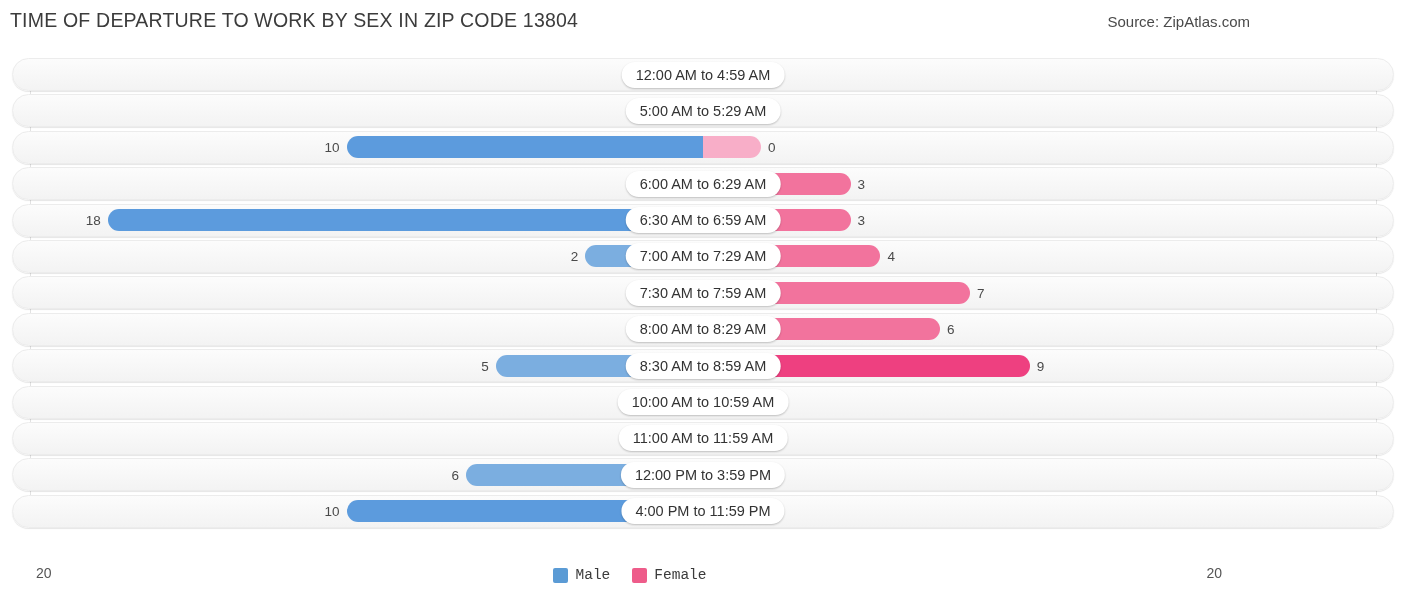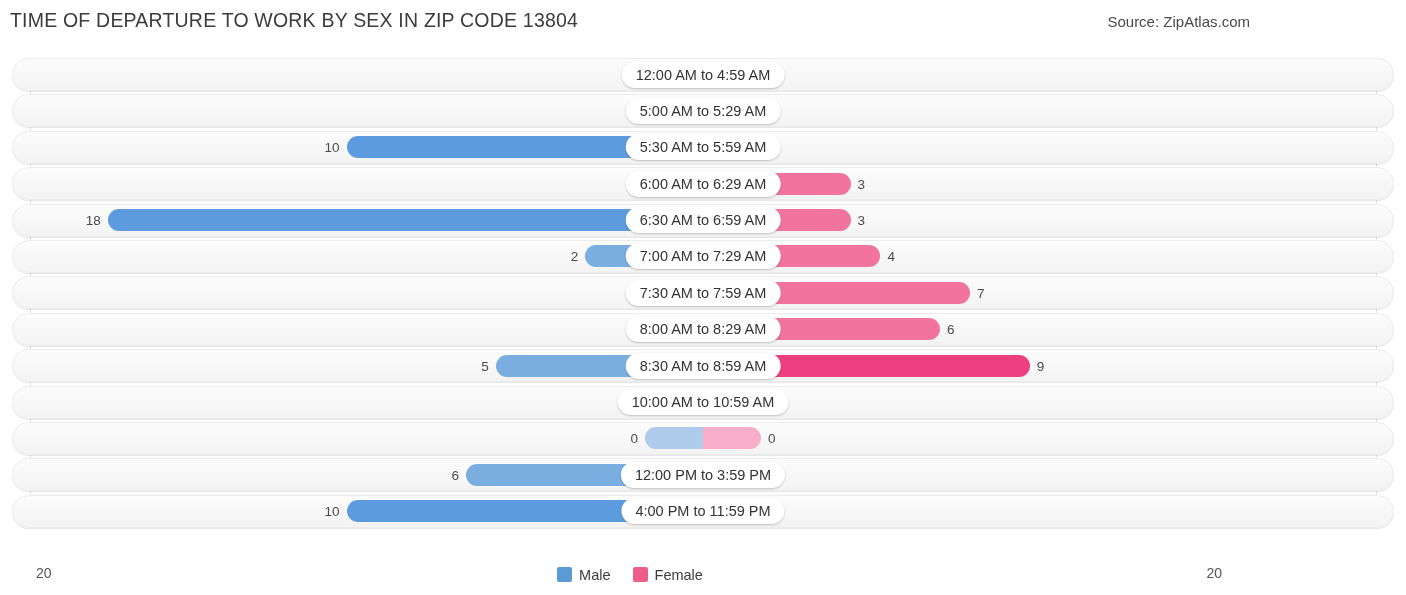--- a/index.html
+++ b/index.html
@@ -83,21 +83,21 @@
     position:absolute;bottom:14px;
     font-size:14px;color:#555555;
   }
   .axis-left{left:36px;}
   .axis-right{right:38px;}
 
   .legend{
     position:absolute;left:0;right:0;bottom:12px;
     display:flex;justify-content:center;align-items:center;gap:22px;
   }
-  .legend-item{display:flex;align-items:flex-start;gap:7px;}
+  .legend-item{display:flex;align-items:flex-end;gap:7px;font-family:Liberation Mono, monospace;}
   .swatch{width:15px;height:15px;border-radius:2px;display:inline-block;}
   .legend-label{font-size:14.5px;color:#3b3b3b;}
 </style>
 </head>
 <body>
 
 <div id="root">
 
   <div class="title">TIME OF DEPARTURE TO WORK BY SEX IN ZIP CODE 13804</div>
   <div class="source">Source: ZipAtlas.com</div>
@@ -118,21 +118,20 @@
           <div class="bar female" style="width: 58px; background: rgb(248, 174, 200);"></div>
           <div class="val male-val" style="right: calc(50% + 65px);">0</div>
           <div class="val female-val" style="left: calc(50% + 65px);">0</div>
           <div class="center-pill">5:00 AM to 5:29 AM</div>
         </div>
         <div class="row">
           <div class="bar male" style="width: 356.5px; background: rgb(92, 155, 221);"></div>
           <div class="bar female" style="width: 58px; background: rgb(248, 174, 200);"></div>
           <div class="val male-val" style="right: calc(50% + 363.5px);">10</div>
           <div class="val female-val" style="left: calc(50% + 65px);">0</div>
-          <div class="center-pill">5:30 AM to 5:59 AM</div>
         </div>
         <div class="row">
           <div class="bar male" style="width: 58px; background: rgb(174, 203, 236);"></div>
           <div class="bar female" style="width: 147.55px; background: rgb(242, 115, 157);"></div>
           <div class="val male-val" style="right: calc(50% + 65px);">0</div>
           <div class="val female-val" style="left: calc(50% + 154.55px);">3</div>
           <div class="center-pill">6:00 AM to 6:29 AM</div>
         </div>
         <div class="row">
           <div class="bar male" style="width: 595.3px; background: rgb(92, 155, 221);"></div>
@@ -174,20 +173,21 @@
           <div class="bar female" style="width: 58px; background: rgb(248, 174, 200);"></div>
           <div class="val male-val" style="right: calc(50% + 65px);">0</div>
           <div class="val female-val" style="left: calc(50% + 65px);">0</div>
           <div class="center-pill">10:00 AM to 10:59 AM</div>
         </div>
         <div class="row">
           <div class="bar male" style="width: 58px; background: rgb(174, 203, 236);"></div>
           <div class="bar female" style="width: 58px; background: rgb(248, 174, 200);"></div>
           <div class="val male-val" style="right: calc(50% + 65px);">0</div>
           <div class="val female-val" style="left: calc(50% + 65px);">0</div>
+          <div class="center-pill">11:00 AM to 11:59 AM</div>
         </div>
         <div class="row">
           <div class="bar male" style="width: 237.1px; background: rgb(123, 174, 224);"></div>
           <div class="bar female" style="width: 58px; background: rgb(248, 174, 200);"></div>
           <div class="val male-val" style="right: calc(50% + 244.1px);">6</div>
           <div class="val female-val" style="left: calc(50% + 65px);">0</div>
           <div class="center-pill">12:00 PM to 3:59 PM</div>
         </div>
         <div class="row">
           <div class="bar male" style="width: 356.5px; background: rgb(92, 155, 221);"></div>

